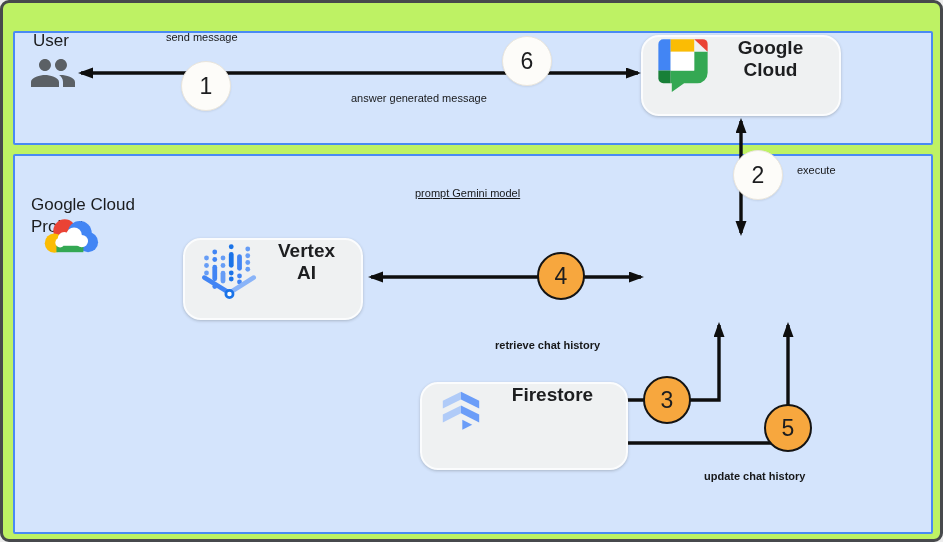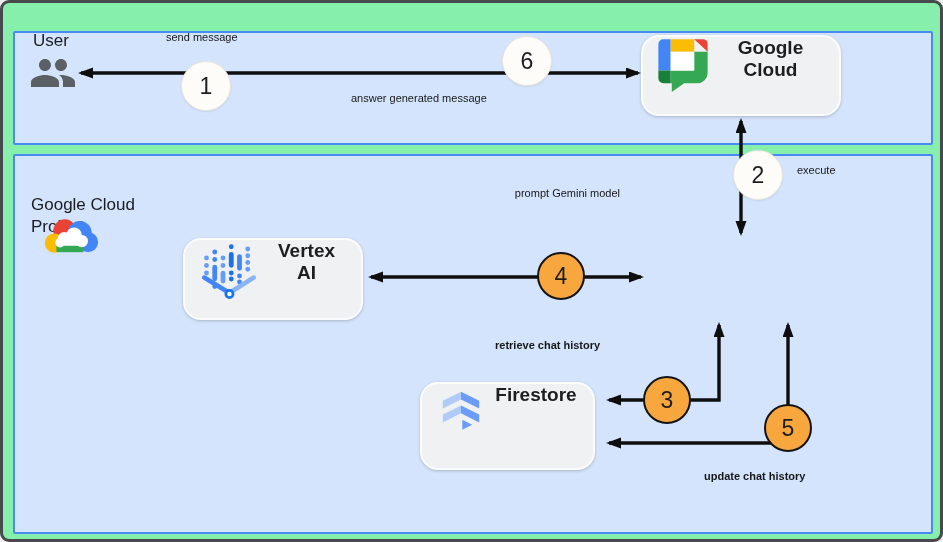--- a/index.html
+++ b/index.html
@@ -1,32 +1,32 @@
 <!DOCTYPE html>
 <html><head>
 <meta charset="utf-8">
 <style>
   html,body{margin:0;padding:0;background:#ededed;font-family:"Liberation Sans",sans-serif;}
-  .canvas{position:relative;width:943px;height:542px;background:#86efac;border:3px solid #47494c;border-radius:9px;box-sizing:border-box;overflow:hidden;}
+  .canvas{position:relative;width:943px;height:542px;background:#bef264;border:3px solid #47494c;border-radius:9px;box-sizing:border-box;overflow:hidden;}
   .lane{position:absolute;background:#d4e4fc;border:2px solid #4a8af4;border-radius:2px;box-sizing:border-box;}
   .lane-user{left:10px;top:28px;width:920px;height:114px;}
   .lane-gcp{left:10px;top:151px;width:920px;height:380px;}
   .lane-label{position:absolute;font-size:17px;color:#1b1c1e;line-height:1.3;}
   .node{position:absolute;background:#eff1f2;border:2px solid #fbfcfd;border-radius:18px;box-sizing:border-box;display:flex;align-items:flex-start;box-shadow:0 1px 3px rgba(60,64,67,.28);}
   .node .nicon{flex:0 0 auto;margin-left:13px;display:flex;align-items:center;justify-content:center;}
   .node .nlabel{flex:1;text-align:center;font-size:19px;font-weight:700;color:#1d1e20;line-height:1.18;padding-right:8px;}
   .node .nlabel span{display:block;}
   .edge-label{position:absolute;font-size:11px;font-weight:500;color:#17181a;white-space:nowrap;}
   .edge-label.bold{font-weight:700;}
   .badge{position:absolute;border-radius:50%;display:flex;align-items:center;justify-content:center;font-size:23px;color:#1c1d1f;box-sizing:border-box;}
   .badge-plain{width:50px;height:50px;background:#fdfcf9;border:1px solid #e9e5dc;box-shadow:0 1px 2px rgba(0,0,0,.08);}
   .badge-orange{width:48px;height:48px;background:#f7a73e;border:2.5px solid #141414;}
   svg.arrows{position:absolute;left:0;top:0;width:943px;height:542px;pointer-events:none;}
   .abs{position:absolute;}
-  .two-line{text-align:right;}
+  .two-line{text-align:left;text-decoration:underline;}
   .two-line .l1{display:block;font-weight:500;}
   .two-line .l2{display:block;font-weight:700;}
 </style>
 </head>
 <body>
 
 <div class="canvas">
 
   <div class="lane lane-user"></div>
   <div class="lane lane-gcp"></div>
@@ -120,21 +120,21 @@
         <circle cx="20.3" cy="36" r="2.4" fill="#ffffff" stroke="#1a73e8" stroke-width="1.8"></circle>
       </svg>
     </div>
     <div class="nlabel">
       <span>Vertex</span>
       <span>AI</span>
     </div>
   </div>
 
 
-  <div class="node" style="left:417px;top:379px;width:175px;height:88px;">
+  <div class="node" style="left:417px;top:379px;width:208px;height:88px;">
     <div class="nicon">
       <svg width="52" height="56" viewBox="0 0 24 24">
         <path fill="#b0cbf8" d="M12 2.6 L3.6 6.8 v3.6 L12 6.2 Z"></path>
         <path fill="#6b9df8" d="M12 2.6 l8.4 4.2 v3.6 L12 6.2 Z"></path>
         <path fill="#b0cbf8" d="M12 9 L3.6 13.2 v3.6 L12 12.6 Z"></path>
         <path fill="#6b9df8" d="M12 9 l8.4 4.2 v3.6 L12 12.6 Z"></path>
         <path fill="#6b9df8" d="M12.6 15.6 l4.6 2.3 L12.6 20.2 Z"></path>
       </svg>
     </div>
     <div class="nlabel">

